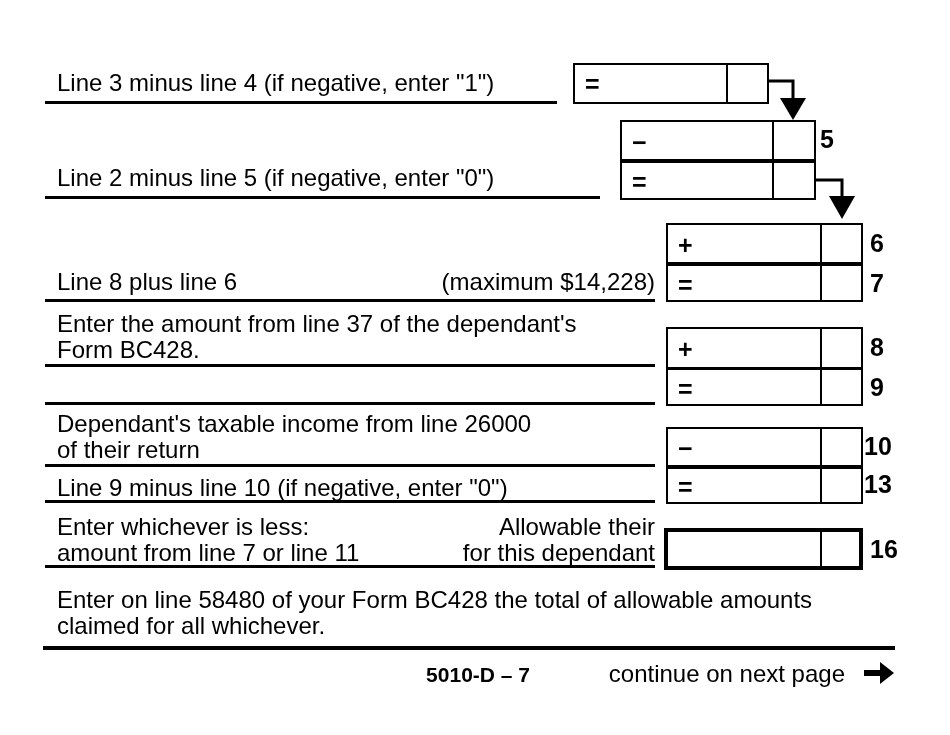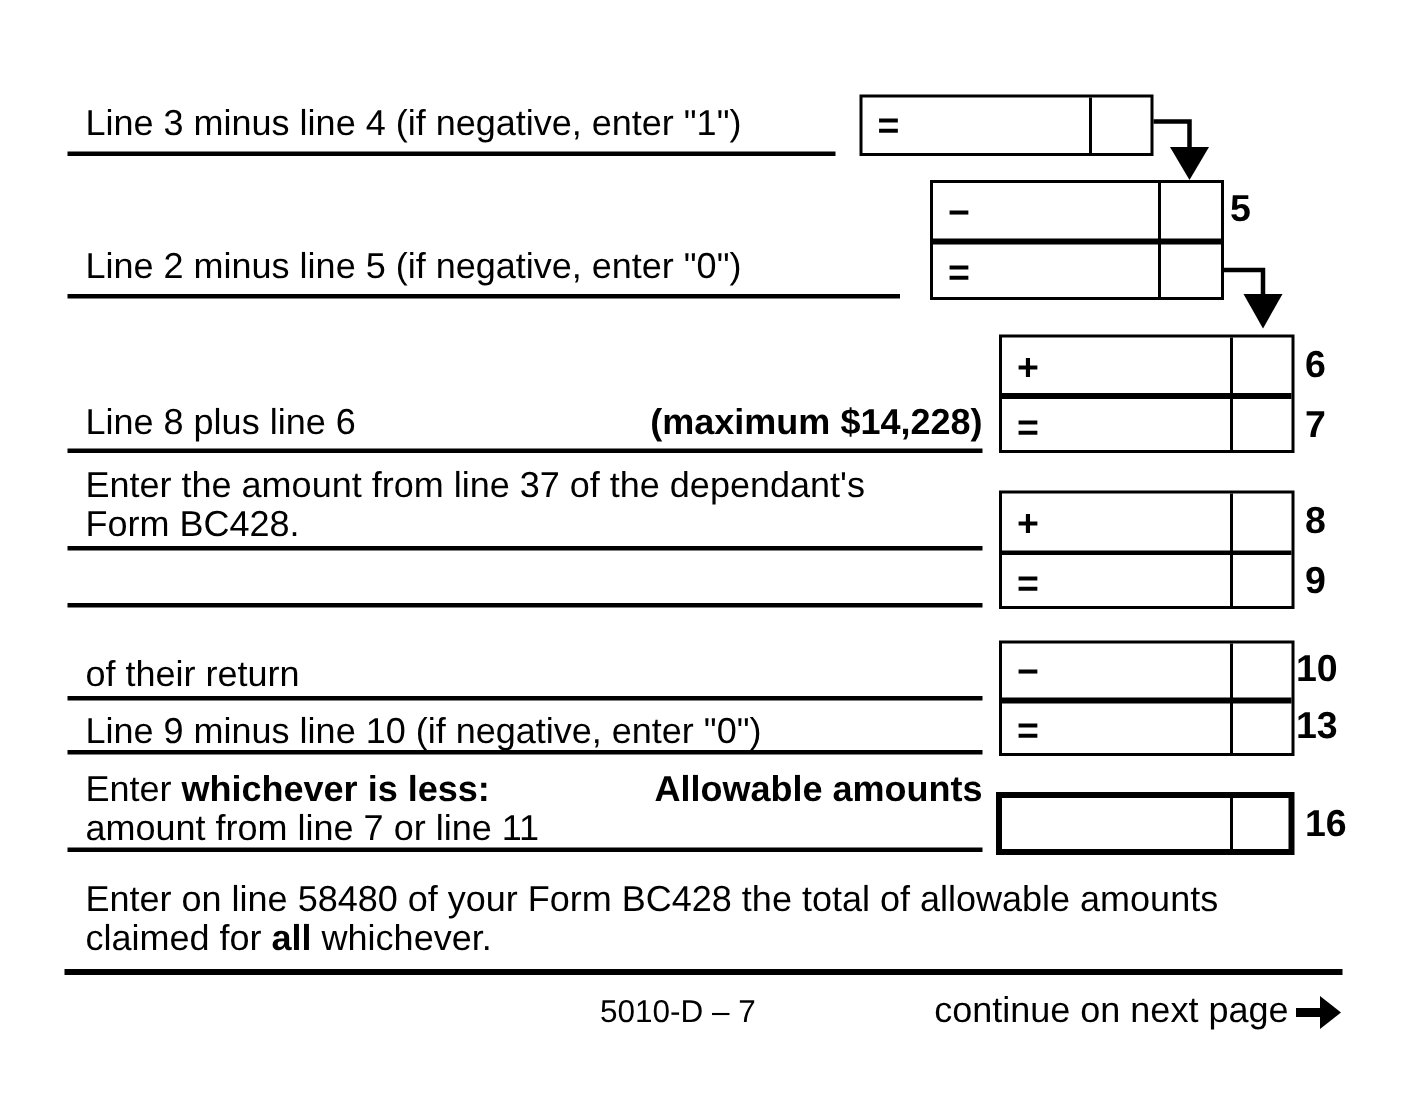--- a/index.html
+++ b/index.html
@@ -2,34 +2,34 @@
 <html><head>
 <meta charset="utf-8">
 <style>
   html,body{margin:0;padding:0;background:#ffffff;}
   #page{
     position:relative;width:950px;height:735px;background:#ffffff;
     font-family:"Liberation Sans","DejaVu Sans",sans-serif;color:#000;
     overflow:hidden;
   }
   .t{position:absolute;font-size:24px;line-height:26px;white-space:nowrap;color:#000;}
-  .b{font-weight:700;}
+  .b{font-weight:400;}
   .right{text-align:right;}
   .ul{position:absolute;height:3px;background:#000;}
   .rule{position:absolute;height:4px;background:#000;}
   .bx{position:absolute;border:2px solid #000;background:#fff;box-sizing:border-box;}
   .bx.thick{border-width:4px;}
   .vdiv{position:absolute;top:0;bottom:0;width:2px;background:#000;}
   .hdiv{position:absolute;left:0;right:0;background:#000;}
   .op{position:absolute;left:10px;font-weight:700;font-size:25px;line-height:25px;}
   .num{position:absolute;font-weight:700;font-size:25px;line-height:25px;}
   .cell{position:absolute;background:transparent;}
   svg.overlay{position:absolute;left:0;top:0;pointer-events:none;}
-  .footer-continue{position:absolute;top:661px;right:55px;display:flex;align-items:flex-end;gap:4px;font-size:24px;line-height:26px;}
-  .page-code{position:absolute;left:400px;top:664px;width:130px;text-align:left;font-size:21px;line-height:22px;}
+  .footer-continue{position:absolute;top:661px;right:55px;display:flex;align-items:flex-start;gap:18px;font-size:24px;line-height:26px;}
+  .page-code{position:absolute;left:400px;top:664px;width:130px;text-align:right;font-size:21px;line-height:22px;font-weight:bold;}
 </style>
 </head>
 <body>
 
 <div id="page">
 
   <div class="t" style="left:57px;top:70px">Line 3 minus line 4 (if negative, enter "1")</div>
   <div class="ul" style="left:45px;top:101px;width:512px"></div>
 
   <div class="bx" style="left:573px;top:63px;width:196px;height:41px">
@@ -86,21 +86,21 @@
     <div class="cell" style="left:154px;top:0;width:39px;height:38px"></div>
     <div class="cell" style="left:0;top:41px;width:152px;height:34px"></div>
     <div class="cell" style="left:154px;top:41px;width:39px;height:34px"></div>
   </div>
   <div class="num" style="left:870px;top:335px">8</div>
   <div class="num" style="left:870px;top:375px">9</div>
 
   <div class="ul" style="left:45px;top:402px;width:610px"></div>
 
   <div class="t" style="left:57px;top:411px">
-    <br>
+    <span>Dependant's taxable income from line 26000</span><br>
     <span>of their return</span>
   </div>
   <div class="ul" style="left:45px;top:464px;width:610px"></div>
 
   <div class="bx" style="left:666px;top:427px;width:197px;height:77px">
     <span class="op" style="top:7px">−</span>
     <span class="op" style="top:46px">=</span>
     <div class="hdiv" style="top:36px;height:4px"></div>
     <div class="vdiv" style="left:152px"></div>
     <div class="cell" style="left:0;top:0;width:152px;height:36px"></div>
@@ -112,21 +112,22 @@
   <div class="num" style="left:864px;top:472px">13</div>
 
   <div class="t" style="left:57px;top:475px">Line 9 minus line 10 (if negative, enter "0")</div>
   <div class="ul" style="left:45px;top:500px;width:610px"></div>
 
   <div class="t" style="left:57px;top:514px">
     <span><span>Enter </span><span class="b">whichever is less:</span></span><br>
     <span>amount from line 7 or line 11</span>
   </div>
   <div class="t b right" style="left:380px;top:514px;width:275px">
-    <span>Allowable amounts</span><br>
+    <span>Allowable their</span><br>
+    <span>for this dependant</span>
   </div>
   <div class="ul" style="left:45px;top:565px;width:610px"></div>
 
   <div class="bx thick" style="left:664px;top:528px;width:199px;height:42px">
     <div class="vdiv" style="left:152px"></div>
     <div class="cell" style="left:0;top:0;width:152px;height:34px"></div>
     <div class="cell" style="left:154px;top:0;width:37px;height:34px"></div>
   </div>
   <div class="num" style="left:870px;top:537px">16</div>
 

